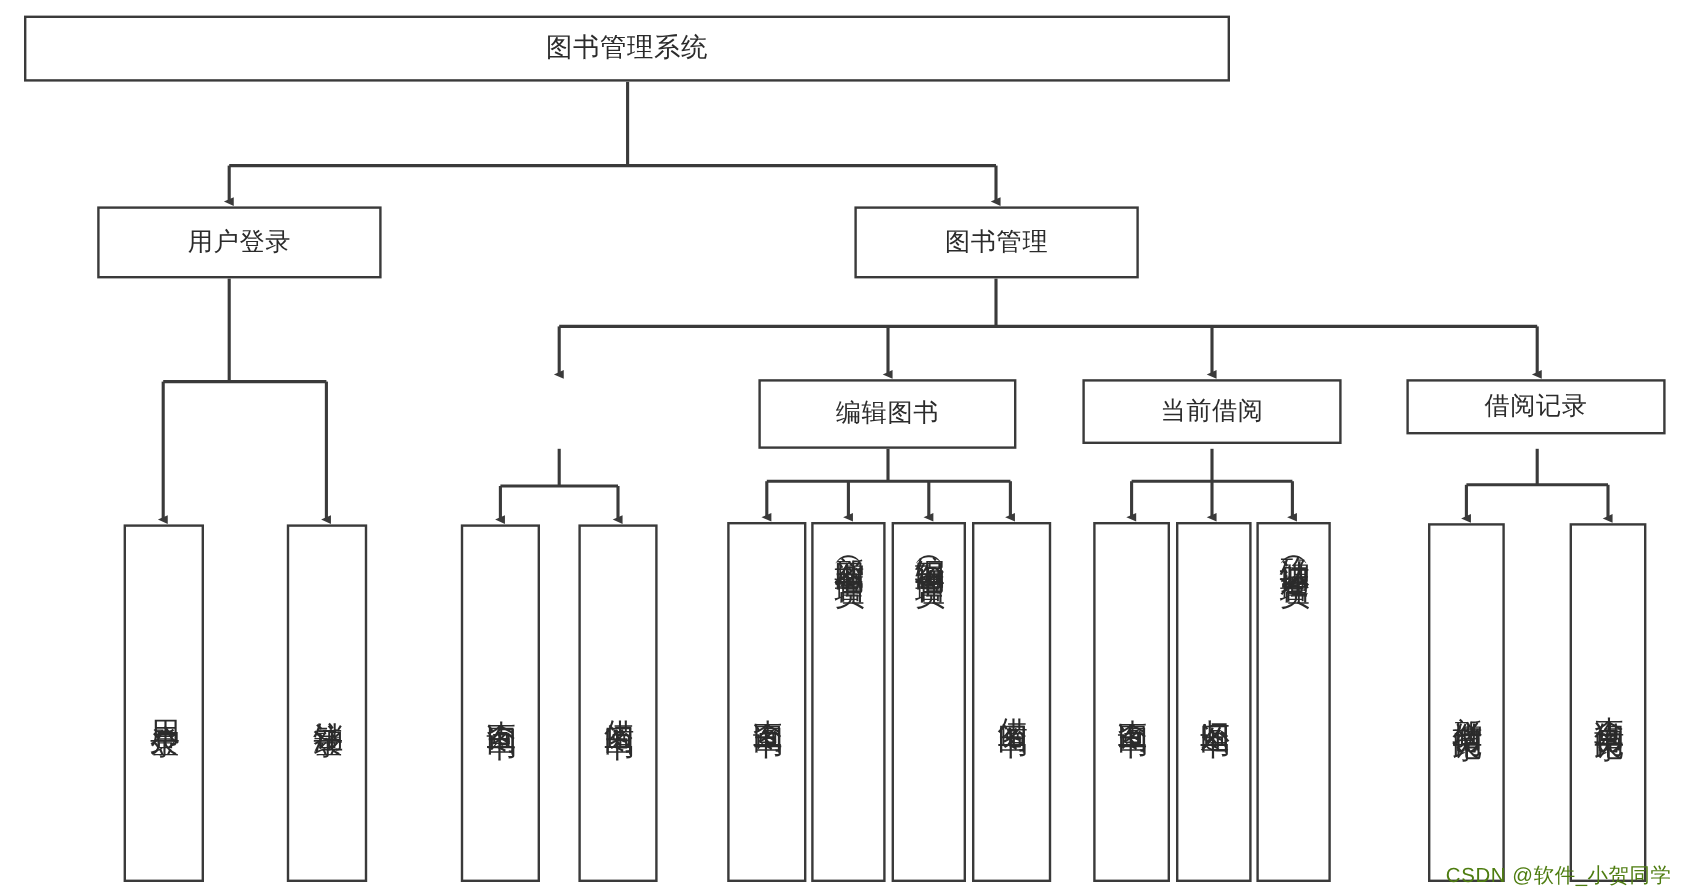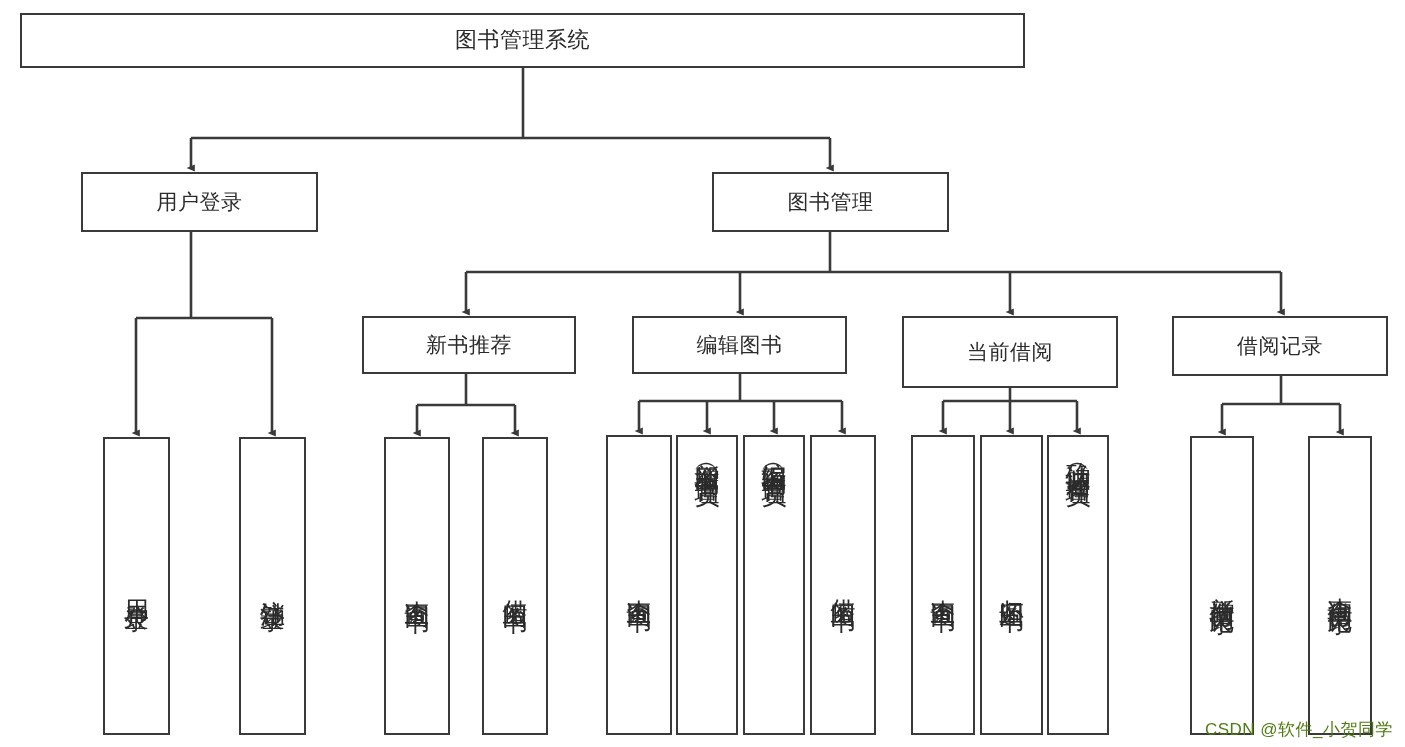--- a/index.html
+++ b/index.html
@@ -141,33 +141,30 @@
   </div>
 
   <div class="node horiz" style="left:81px; top:172px; width:237px; height:60px;">
     <span class="node-label">用户登录</span>
   </div>
 
   <div class="node horiz" style="left:712px; top:172px; width:237px; height:60px;">
     <span class="node-label">图书管理</span>
   </div>
 
-  <div class="node horiz" style="left:362px; top:316px; width:214px; height:58px;">
-    <span class="node-label">新书推荐</span>
-  </div>
 
   <div class="node horiz" style="left:632px; top:316px; width:215px; height:58px;">
     <span class="node-label">编辑图书</span>
   </div>
 
-  <div class="node horiz" style="left:902px; top:316px; width:216px; height:72px;">
+  <div class="node horiz" style="left:902px; top:316px; width:216px; height:54px;">
     <span class="node-label">当前借阅</span>
   </div>
 
-  <div class="node horiz" style="left:1172px; top:316px; width:216px; height:60px;">
+  <div class="node horiz" style="left:1172px; top:316px; width:216px; height:46px;">
     <span class="node-label">借阅记录</span>
   </div>
 
   <div class="node vert centered" style="left:103px; top:437px; width:67px; height:298px;">
     <span class="node-label">用户登录</span>
   </div>
 
   <div class="node vert centered" style="left:239px; top:437px; width:67px; height:298px;">
     <span class="node-label">注销登录</span>
   </div>

